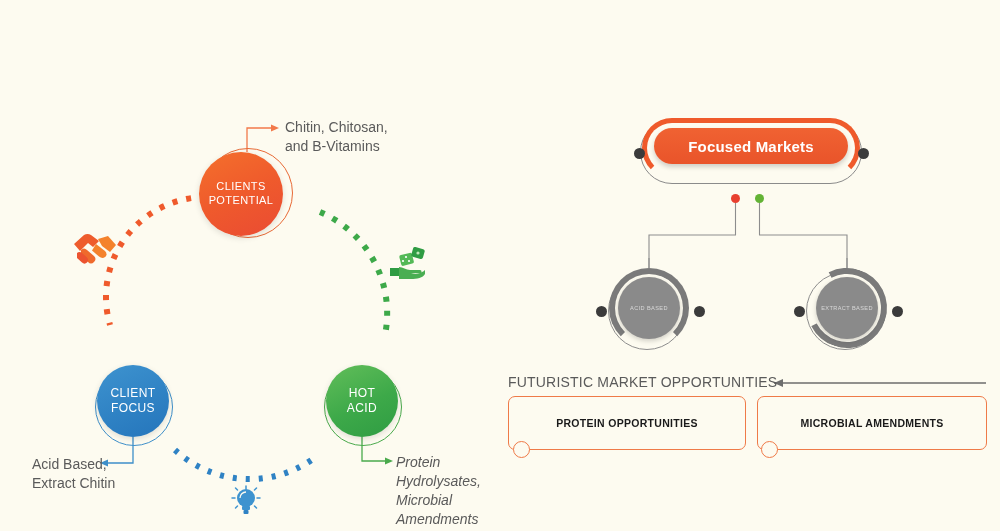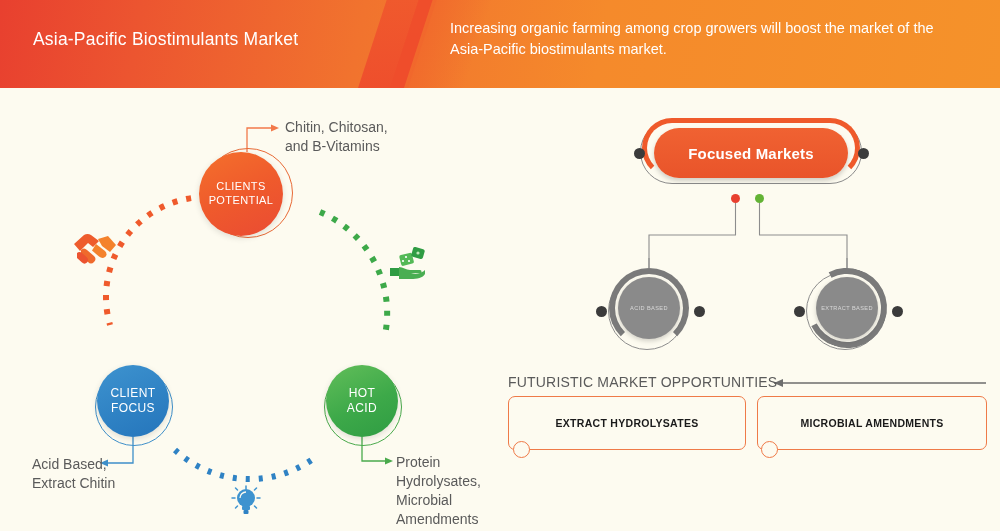--- a/index.html
+++ b/index.html
@@ -51,21 +51,21 @@
     box-shadow:0 2px 6px rgba(0,0,0,.12);}
   #b-hot-ring{left:324px;top:368px;width:76px;height:76px;border-color:#4aaa4c;}
 
   
   #focused-wrap{position:absolute;left:636px;top:112px;width:230px;height:84px;}
   #fm-outerline{position:absolute;left:4px;top:8px;width:222px;height:64px;
     border:1.1px solid #8b8b8b;border-radius:33px;box-sizing:border-box;}
   #fm-arc{position:absolute;left:6px;top:6px;width:218px;height:60px;
     border:5px solid transparent;border-top-color:#ef5a2b;border-left-color:#ef5a2b;
     border-right-color:#ef5a2b;border-radius:32px;box-sizing:border-box;}
-  #fm-pill{position:absolute;left:18px;top:16px;width:194px;height:50px;border-radius:26px;
+  #fm-pill{position:absolute;left:18px;top:16px;width:194px;height:36px;border-radius:26px;
     background:linear-gradient(180deg,#f06232,#e9542a);display:flex;align-items:center;
     justify-content:center;color:#fff;font-size:15px;font-weight:700;letter-spacing:.2px;
     box-shadow:0 3px 5px rgba(0,0,0,.18);}
   .fm-dot{position:absolute;width:11px;height:11px;border-radius:50%;background:#3b3b3b;top:36px;}
   #fm-dot-l{left:-2px;} #fm-dot-r{left:222px;}
 
   
   .cdot{position:absolute;width:9px;height:9px;border-radius:50%;top:194px;}
   #cdot-red{left:731px;background:#e8402f;}
   #cdot-green{left:755px;background:#63b335;}
@@ -98,28 +98,20 @@
     border:1.6px solid #ef7a48;background:#fdfbf0;box-sizing:border-box;top:441px;}
   #fbox-circ-1{left:513px;} #fbox-circ-2{left:761px;}
   #fmo-title{position:absolute;left:508px;top:374px;color:#5a5a5a;font-size:14px;letter-spacing:.2px;}
   svg.ov{position:absolute;left:0;top:0;width:1000px;height:531px;pointer-events:none;}
 </style>
 </head>
 <body>
 
 <div class="page">
 
-  <div class="header">
-    <div class="hdr-bg"></div>
-    <div class="hdr-slash"></div>
-    <div class="hdr-slash2"></div>
-    <div class="hdr-slash3"></div>
-    <div class="hdr-title">Asia-Pacific Biostimulants Market</div>
-    <div class="hdr-sub">Increasing organic farming among crop growers will boost the market of the Asia-Pacific biostimulants market.</div>
-  </div>
 
   <svg class="ov" viewBox="0 0 1000 531">
 
     <g>
       <path d="M205,197 A100,100 0 0,0 110,325" fill="none" stroke="#ef5a2c" stroke-width="6" stroke-linecap="butt" stroke-dasharray="5 9"></path>
     </g>
 
     <g>
       <path d="M320,212 A110,110 0 0,1 385,335" fill="none" stroke="#3da949" stroke-width="6" stroke-linecap="butt" stroke-dasharray="5 9"></path>
     </g>
@@ -205,21 +197,21 @@
 FOCUS</span>
   </div>
   <div class="lbl" style="left:32px;top:455px;width:90px;text-align:left;">Acid Based,
 Extract Chitin</div>
 
   <div class="bubble-ring" id="b-hot-ring"></div>
   <div class="bubble" id="b-hot">
     <span>HOT
 ACID</span>
   </div>
-  <div class="lbl" style="left:396px;top:453px;width:130px;">Protein Hydrolysates,
+  <div class="lbl" style="left:396px;top:453px;width:130px;font-style:italic;">Protein Hydrolysates,
 Microbial Amendments</div>
 
   <div id="focused-wrap">
     <div id="fm-outerline"></div>
     <div id="fm-arc"></div>
     <div id="fm-pill">
       <span>Focused Markets</span>
     </div>
     <div class="fm-dot" id="fm-dot-l"></div>
     <div class="fm-dot" id="fm-dot-r"></div>
@@ -244,21 +236,21 @@
     <div class="core">
       <span>EXTRACT BASED</span>
     </div>
   </div>
   <div class="gdot" style="left:794px;top:306px;"></div>
   <div class="gdot" style="left:892px;top:306px;"></div>
 
   <div id="fmo-title">FUTURISTIC MARKET OPPORTUNITIES</div>
 
   <div class="fbox" id="fbox-1">
-    <span>EXTRACT HYDROLYSATES</span>
+    <span>PROTEIN OPPORTUNITIES</span>
   </div>
   <div class="fbox-circ" id="fbox-circ-1"></div>
 
   <div class="fbox" id="fbox-2">
     <span>MICROBIAL AMENDMENTS</span>
   </div>
   <div class="fbox-circ" id="fbox-circ-2"></div>
 
 </div>
 

